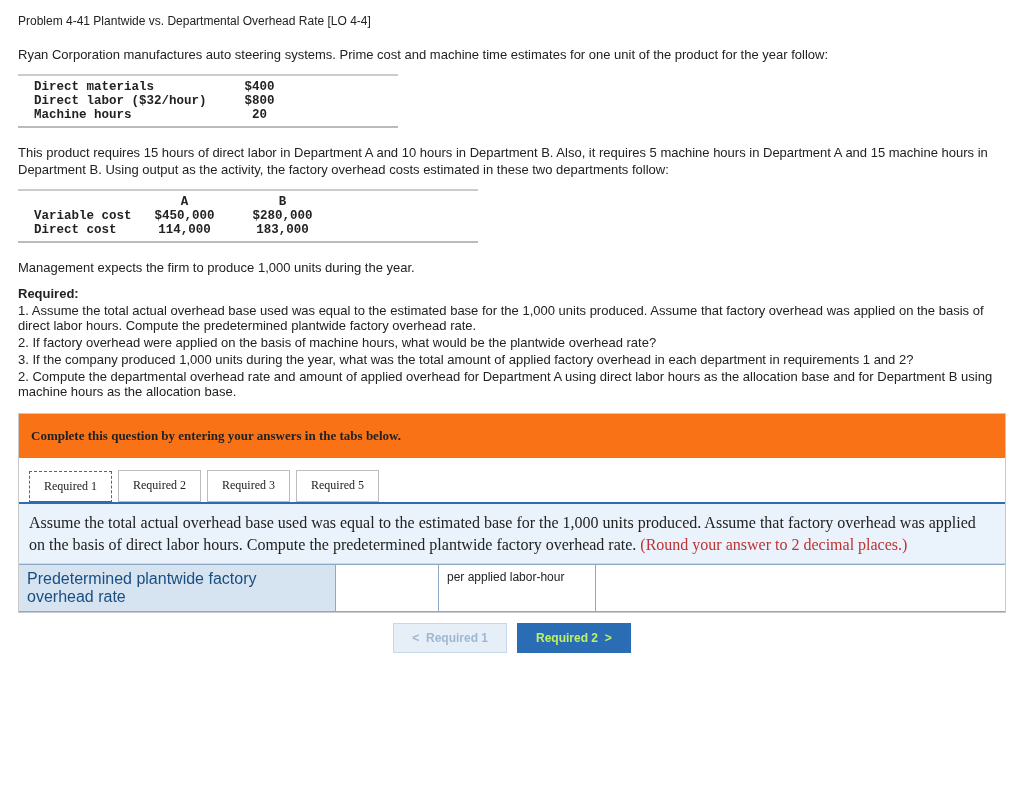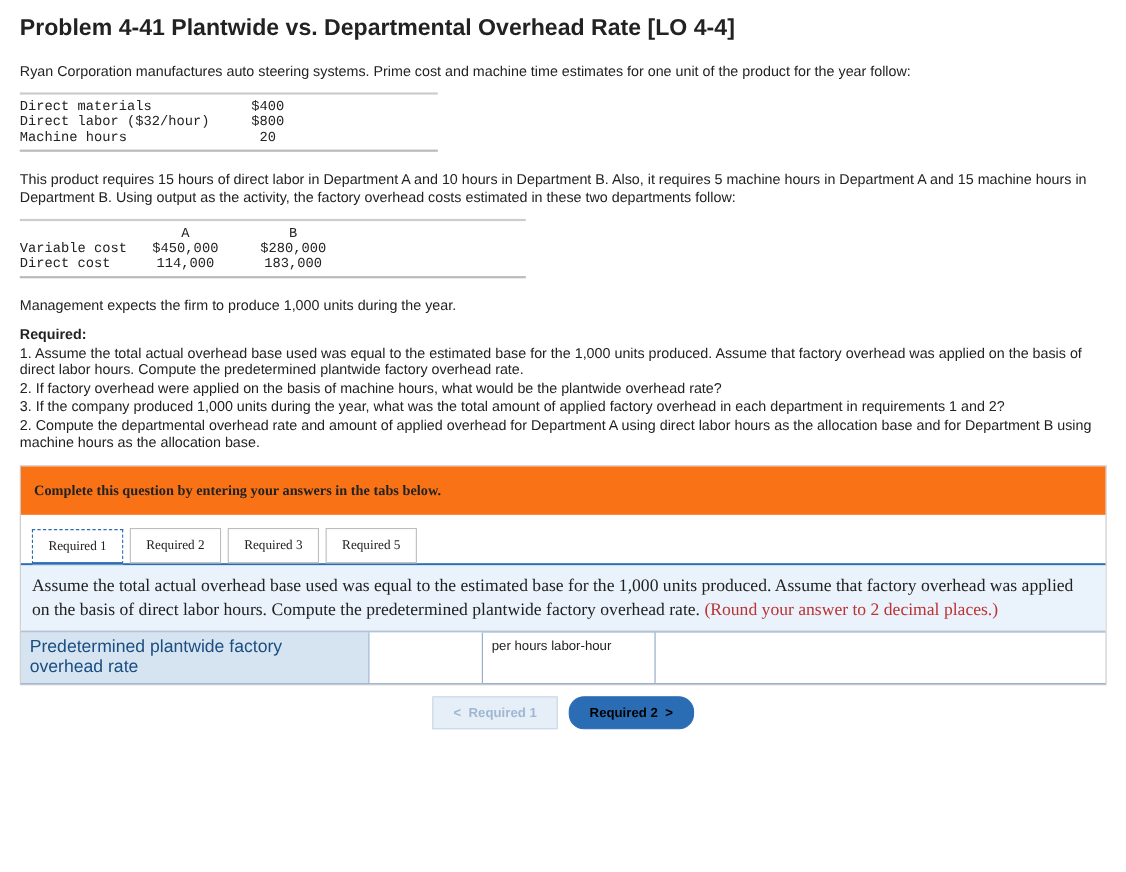--- a/index.html
+++ b/index.html
@@ -3,28 +3,29 @@
 <meta charset="utf-8">
 <style>
   body {
     font-family: Arial, Helvetica, sans-serif;
     font-size: 13px;
     color: #222;
     margin: 0;
     padding: 14px 18px;
     max-width: 1024px;
   }
-  h2.title { font-size: 21px; font-weight: bold; margin: 0 0 18px 0; }
+  h2.title { font-size: 12px; font-weight: normal; margin: 0 0 18px 0; }
   p.para { margin: 0 0 10px 0; line-height: 1.35; }
   p.tight { margin: 0 0 2px 0; }
   .data-table {
     font-family: "Courier New", monospace;
     font-size: 12.5px;
     border-collapse: collapse;
-    margin: 4px 0 4px 0;
+    margin: 4px 0 4px 16px;
+    font-weight: bold;
   }
   .data-table td { padding: 0 8px 0 0; white-space: pre; }
   .data-table td.num { text-align: center; min-width: 90px; }
   .tbl-wrap { margin-bottom: 16px; }
   .tbl-rule-top { border-top: 2px solid #ccc; width: 380px; height:0; margin-top:2px;}
   .tbl-rule-bot { border-top: 2px solid #bbb; width: 380px; height:0; margin-top:2px;}
   .tbl-rule-top2 { border-top: 2px solid #ccc; width: 460px; height:0; margin-top:2px;}
   .tbl-rule-bot2 { border-top: 2px solid #bbb; width: 460px; height:0; margin-top:2px;}
   .req-label { font-weight: bold; }
   .answer-zone {
@@ -114,22 +115,21 @@
     font-family: Arial, sans-serif;
   }
   .nav-btn.disabled {
     background: #e6eef7;
     color: #9fb8d2;
     border-color: #c7d8ea;
     cursor: default;
   }
   .nav-btn.primary {
     background: #2a6db5;
-    color: #000000;
-    border-radius: 14px;
+    color: #bef264;
   }
   .nav-btn .chev { font-weight: bold; }
 </style>
 </head>
 <body>
 
 <h2 class="title">Problem 4-41 Plantwide vs. Departmental Overhead Rate [LO 4-4]</h2>
 
 <p class="para">Ryan Corporation manufactures auto steering systems. Prime cost and machine time estimates for one unit of the product for the year follow:</p>
 
@@ -198,21 +198,21 @@
     <div class="tab">Required 5</div>
   </div>
 
   <div class="tab-body">
     <div class="prompt-bar">
       <span>Assume the total actual overhead base used was equal to the estimated base for the 1,000 units produced. Assume that factory overhead was applied on the basis of direct labor hours. Compute the predetermined plantwide factory overhead rate. </span><span class="round-note">(Round your answer to 2 decimal places.)</span>
     </div>
     <div class="input-row">
       <div class="lbl">Predetermined plantwide factory overhead rate</div>
       <input type="text" style="">
-      <div class="unit">per hours labor-hour</div>
+      <div class="unit">per applied labor-hour</div>
     </div>
   </div>
 </div>
 
 <div class="nav-row">
   <div class="nav-btn disabled">
     <span class="chev">&lt;</span>&nbsp;
     <span>Required 1</span>
   </div>
   <div class="nav-btn primary">

